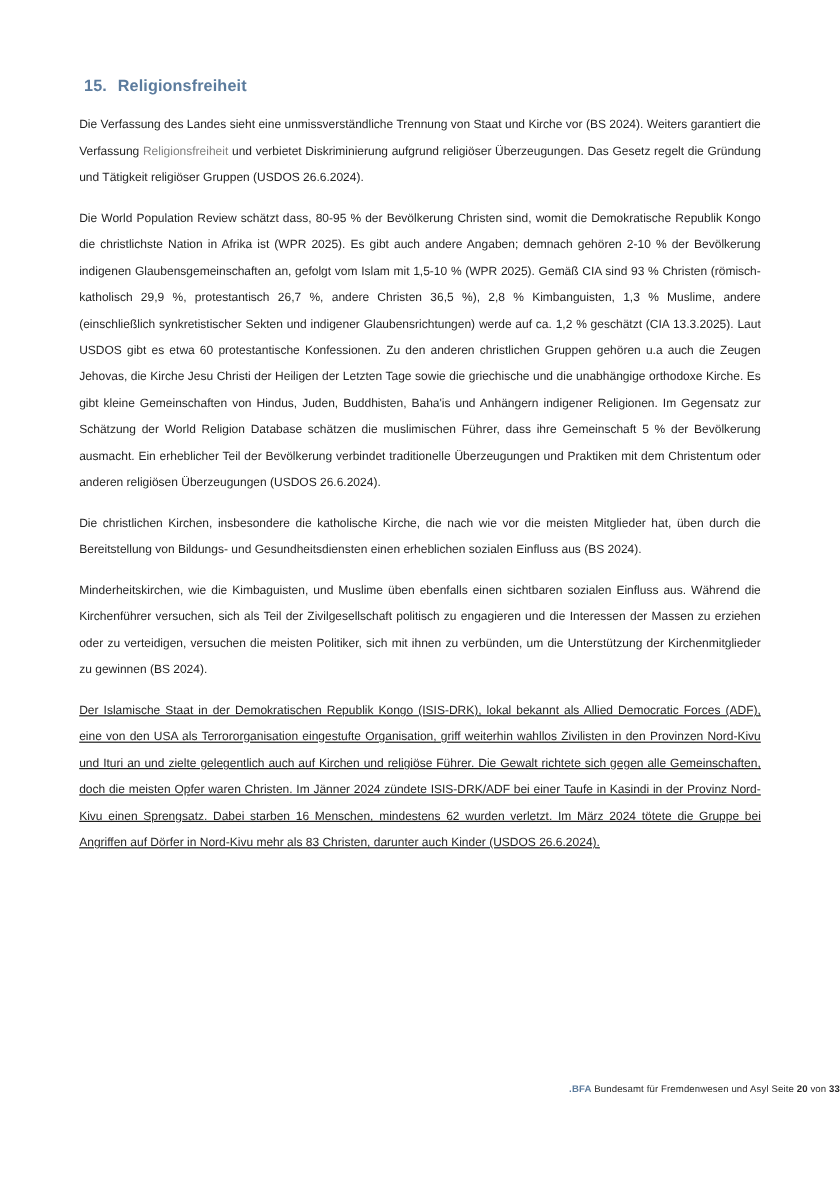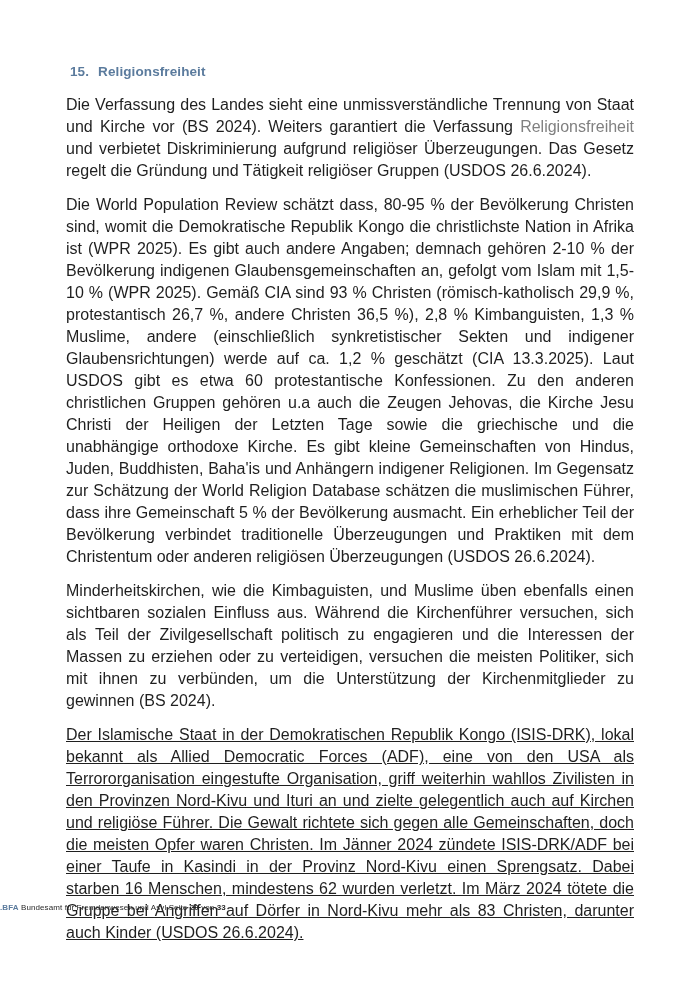--- a/index.html
+++ b/index.html
@@ -35,36 +35,36 @@
     margin-left: 4px;
     margin-bottom: 15px;
     letter-spacing: 0.1px;
   }
   .section-heading .heading-number {
     display: inline-block;
     margin-right: 9px;
   }
 
   p.body-para {
-    font-size: 16px;
+    font-size: 10px;
     line-height: 22px;
     text-align: justify;
     color: var(--body_text, #1f1f1f);
     margin-bottom: 12px;
   }
   p.body-para:last-of-type { margin-bottom: 0; text-decoration: underline; }
 
   .muted-term { color: var(--muted_term, #808080); }
 
   .page-footer {
     position: absolute;
     top: 903px;
     left: 0;
     width: 700px;
-    text-align: left;
+    text-align: right;
     font-size: 8px;
     color: var(--footer_text, #2a2a2a);
     letter-spacing: 0.1px;
   }
   .footer-brand {
     color: var(--heading_accent, #5b7b9d);
     font-weight: bold;
   }
   .footer-dot {
     color: var(--heading_accent, #5b7b9d);
@@ -78,20 +78,21 @@
 <div class="page">
 
   <div class="content">
 
     <div class="section-heading"><span class="heading-number">15.</span><span>Religionsfreiheit</span></div>
 
     <p class="body-para"><span>Die Verfassung des Landes sieht eine unmissverständliche Trennung von Staat und Kirche vor (BS 2024). Weiters garantiert die Verfassung </span><span class="muted-term">Religionsfreiheit</span><span> und verbietet Diskriminierung aufgrund religiöser Überzeugungen. Das Gesetz regelt die Gründung und Tätigkeit religiöser Gruppen (USDOS 26.6.2024).</span></p>
 
     <p class="body-para">Die World Population Review schätzt dass, 80-95 % der Bevölkerung Christen sind, womit die Demokratische Republik Kongo die christlichste Nation in Afrika ist (WPR 2025). Es gibt auch andere Angaben; demnach gehören 2-10 % der Bevölkerung indigenen Glaubensgemeinschaften an, gefolgt vom Islam mit 1,5-10 % (WPR 2025). Gemäß CIA sind 93 % Christen (römisch-katholisch 29,9 %, protestantisch 26,7 %, andere Christen 36,5 %), 2,8 % Kimbanguisten, 1,3 % Muslime, andere (einschließlich synkretistischer Sekten und indigener Glaubensrichtungen) werde auf ca. 1,2 % geschätzt (CIA 13.3.2025). Laut USDOS gibt es etwa 60 protestantische Konfessionen. Zu den anderen christlichen Gruppen gehören u.a auch die Zeugen Jehovas, die Kirche Jesu Christi der Heiligen der Letzten Tage sowie die griechische und die unabhängige orthodoxe Kirche. Es gibt kleine Gemeinschaften von Hindus, Juden, Buddhisten, Baha'is und Anhängern indigener Religionen. Im Gegensatz zur Schätzung der World Religion Database schätzen die muslimischen Führer, dass ihre Gemeinschaft 5 % der Bevölkerung ausmacht. Ein erheblicher Teil der Bevölkerung verbindet traditionelle Überzeugungen und Praktiken mit dem Christentum oder anderen religiösen Überzeugungen (USDOS 26.6.2024).</p>
 
+    <p class="body-para">Die christlichen Kirchen, insbesondere die katholische Kirche, die nach wie vor die meisten Mitglieder hat, üben durch die Bereitstellung von Bildungs- und Gesundheitsdiensten einen erheblichen sozialen Einfluss aus (BS 2024).</p>
 
     <p class="body-para">Minderheitskirchen, wie die Kimbaguisten, und Muslime üben ebenfalls einen sichtbaren sozialen Einfluss aus. Während die Kirchenführer versuchen, sich als Teil der Zivilgesellschaft politisch zu engagieren und die Interessen der Massen zu erziehen oder zu verteidigen, versuchen die meisten Politiker, sich mit ihnen zu verbünden, um die Unterstützung der Kirchenmitglieder zu gewinnen (BS 2024).</p>
 
     <p class="body-para">Der Islamische Staat in der Demokratischen Republik Kongo (ISIS-DRK), lokal bekannt als Allied Democratic Forces (ADF), eine von den USA als Terrororganisation eingestufte Organisation, griff weiterhin wahllos Zivilisten in den Provinzen Nord-Kivu und Ituri an und zielte gelegentlich auch auf Kirchen und religiöse Führer. Die Gewalt richtete sich gegen alle Gemeinschaften, doch die meisten Opfer waren Christen. Im Jänner 2024 zündete ISIS-DRK/ADF bei einer Taufe in Kasindi in der Provinz Nord-Kivu einen Sprengsatz. Dabei starben 16 Menschen, mindestens 62 wurden verletzt. Im März 2024 tötete die Gruppe bei Angriffen auf Dörfer in Nord-Kivu mehr als 83 Christen, darunter auch Kinder (USDOS 26.6.2024).</p>
 
   </div>
 
   <div class="page-footer"><span class="footer-dot">.</span><span class="footer-brand">BFA</span><span> Bundesamt für Fremdenwesen und Asyl Seite </span><span class="footer-bold">20</span><span> von </span><span class="footer-bold">33</span></div>
 
 </div>

